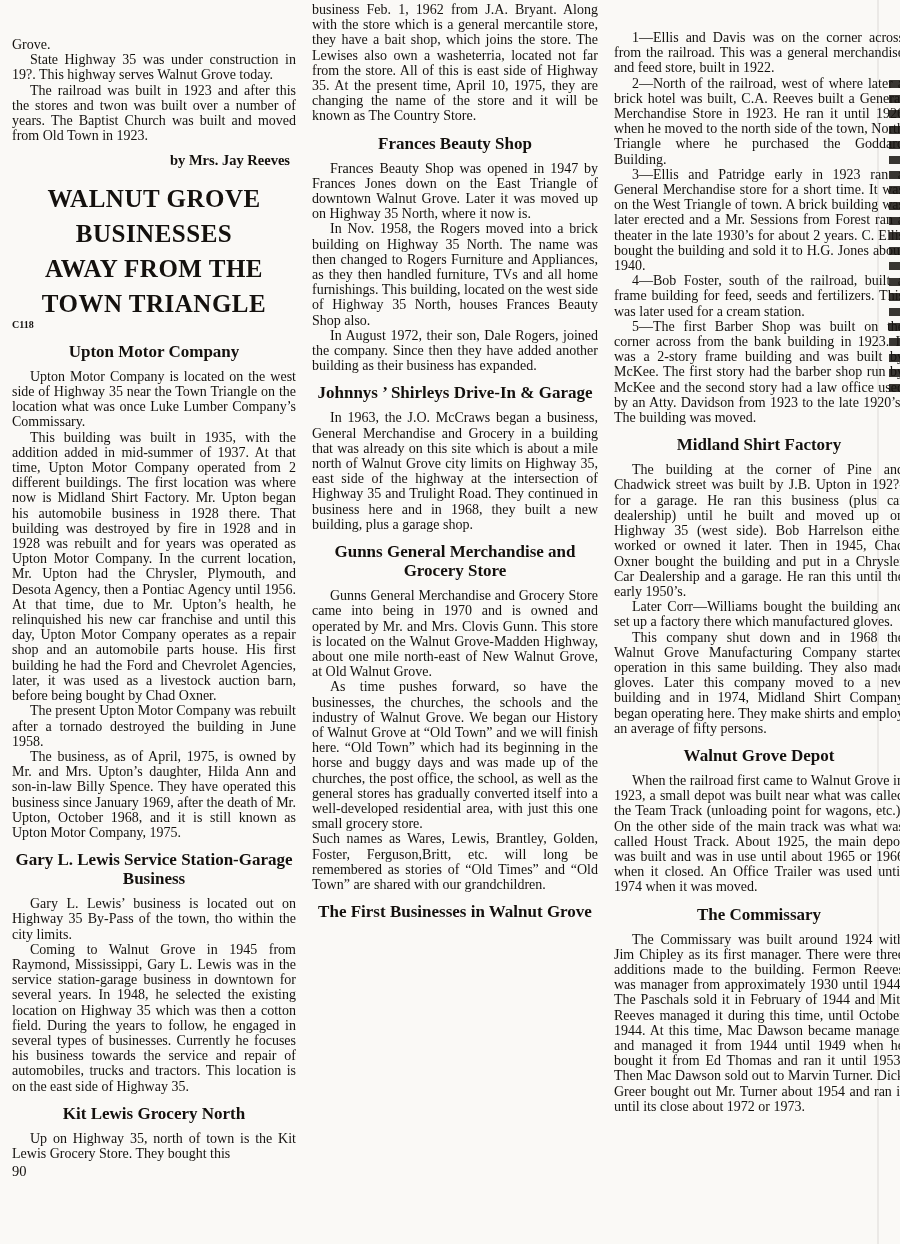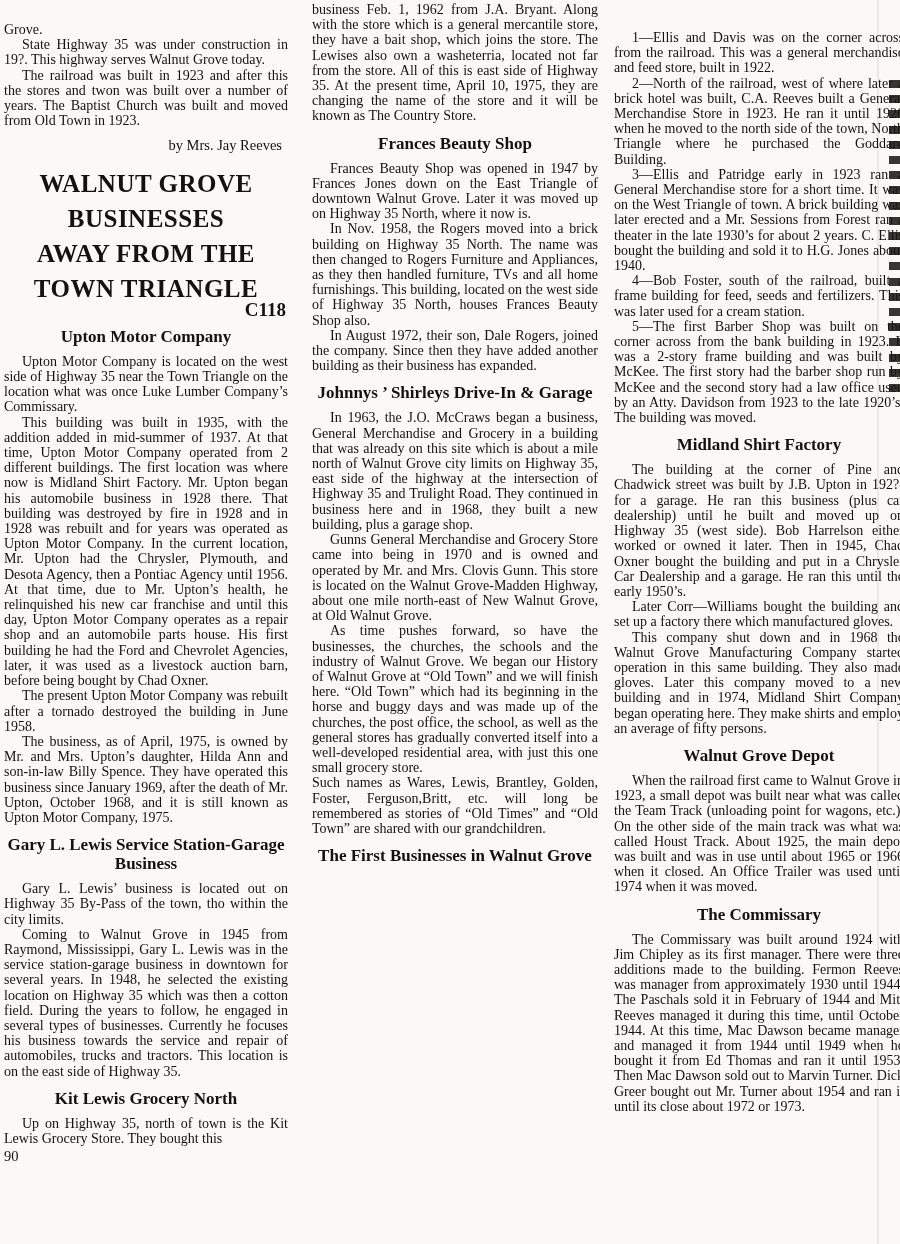--- a/index.html
+++ b/index.html
@@ -10,38 +10,38 @@
     overflow:hidden;
     font-family:"Liberation Serif","DejaVu Serif",serif;
     color:#14110e;
   }
   .col{
     position:absolute;top:0;
     text-align:justify;
     font-size:14px;line-height:15.2px;
     hyphens:none;
   }
-  .col1{left:4px;width:284px;padding-top:22px;}
+  .col1{left:12px;width:284px;padding-top:22px;margin-top:15px;}
   .col2{left:312px;width:286px;padding-top:2px;}
   .col3{left:614px;width:290px;padding-top:30px;}
   .p{margin:0;text-indent:18px;}
   .p.noindent{text-indent:0;}
   .h2{
     font-size:17px;line-height:19px;
     text-align:center;font-weight:bold;
     margin:10px 0 8px;
   }
   .title{
     font-size:25px;line-height:35px;
     text-align:center;font-weight:bold;
     letter-spacing:0.5px;
     margin:12px 0 0 0;
   }
-  .tag{text-align:right;font-weight:bold;font-size:19px;margin:-4px 2px 0 0;}
-  .byline{text-align:right;font-weight:normal;font-size:14.5px;margin:10px 6px 10px 0;}
+  .tag{font-weight:bold;font-size:10px;margin:-4px 2px 0 0;}
+  .byline{text-align:right;font-weight:bold;font-size:14.5px;margin:10px 6px 10px 0;}
   .pagenum{font-size:14.5px;margin-top:3px;text-indent:0;text-align:left;}
   
   .crease{
     position:absolute;left:877px;top:0;width:2px;height:100%;
     background:rgba(60,55,50,0.08);
   }
   .edge-marks{
     position:absolute;left:889px;top:80px;width:11px;height:315px;
     background:repeating-linear-gradient(
       to bottom,
@@ -78,20 +78,21 @@
       <div class="pagenum">90</div>
     </div>
   <div class="col col2">
       <p class="p noindent">business Feb. 1, 1962 from J.A. Bryant. Along with the store which is a general mercantile store, they have a bait shop, which joins the store. The Lewises also own a washeterria, located not far from the store. All of this is east side of Highway 35. At the present time, April 10, 1975, they are changing the name of the store and it will be known as The Country Store.</p>
       <h3 class="h2">Frances Beauty Shop</h3>
       <p class="p">Frances Beauty Shop was opened in 1947 by Frances Jones down on the East Triangle of downtown Walnut Grove. Later it was moved up on Highway 35 North, where it now is.</p>
       <p class="p">In Nov. 1958, the Rogers moved into a brick building on Highway 35 North. The name was then changed to Rogers Furniture and Appliances, as they then handled furniture, TVs and all home furnishings. This building, located on the west side of Highway 35 North, houses Frances Beauty Shop also.</p>
       <p class="p">In August 1972, their son, Dale Rogers, joined the company. Since then they have added another building as their business has expanded.</p>
       <h3 class="h2">Johnnys ’ Shirleys Drive-In &amp; Garage</h3>
       <p class="p">In 1963, the J.O. McCraws began a business, General Merchandise and Grocery in a building that was already on this site which is about a mile north of Walnut Grove city limits on Highway 35, east side of the highway at the intersection of Highway 35 and Trulight Road. They continued in business here and in 1968, they built a new building, plus a garage shop.</p>
+      <h3 class="h2">Gunns General Merchandise and Grocery Store</h3>
       <p class="p">Gunns General Merchandise and Grocery Store came into being in 1970 and is owned and operated by Mr. and Mrs. Clovis Gunn. This store is located on the Walnut Grove-Madden Highway, about one mile north-east of New Walnut Grove, at Old Walnut Grove.</p>
       <p class="p">As time pushes forward, so have the businesses, the churches, the schools and the industry of Walnut Grove. We began our History of Walnut Grove at “Old Town” and we will finish here. “Old Town” which had its beginning in the horse and buggy days and was made up of the churches, the post office, the school, as well as the general stores has gradually converted itself into a well-developed residential area, with just this one small grocery store.</p>
       <p class="p noindent">Such names as Wares, Lewis, Brantley, Golden, Foster, Ferguson,Britt, etc. will long be remembered as stories of “Old Times” and “Old Town” are shared with our grandchildren.</p>
       <h3 class="h2">The First Businesses in Walnut Grove</h3>
     </div>
   <div class="col col3">
       <p class="p">1—Ellis and Davis was on the corner across from the railroad. This was a general merchandise and feed store, built in 1922.</p>
       <p class="p">2—North of the railroad, west of where later a brick hotel was built, C.A. Reeves built a General Merchandise Store in 1923. He ran it until 1926 when he moved to the north side of the town, North Triangle where he purchased the Goddard Building.</p>
       <p class="p">3—Ellis and Patridge early in 1923 ran a General Merchandise store for a short time. It was on the West Triangle of town. A brick building was later erected and a Mr. Sessions from Forest ran a theater in the late 1930’s for about 2 years. C. Ellis bought the building and sold it to H.G. Jones about 1940.</p>
       <p class="p">4—Bob Foster, south of the railroad, built a frame building for feed, seeds and fertilizers. This was later used for a cream station.</p>

